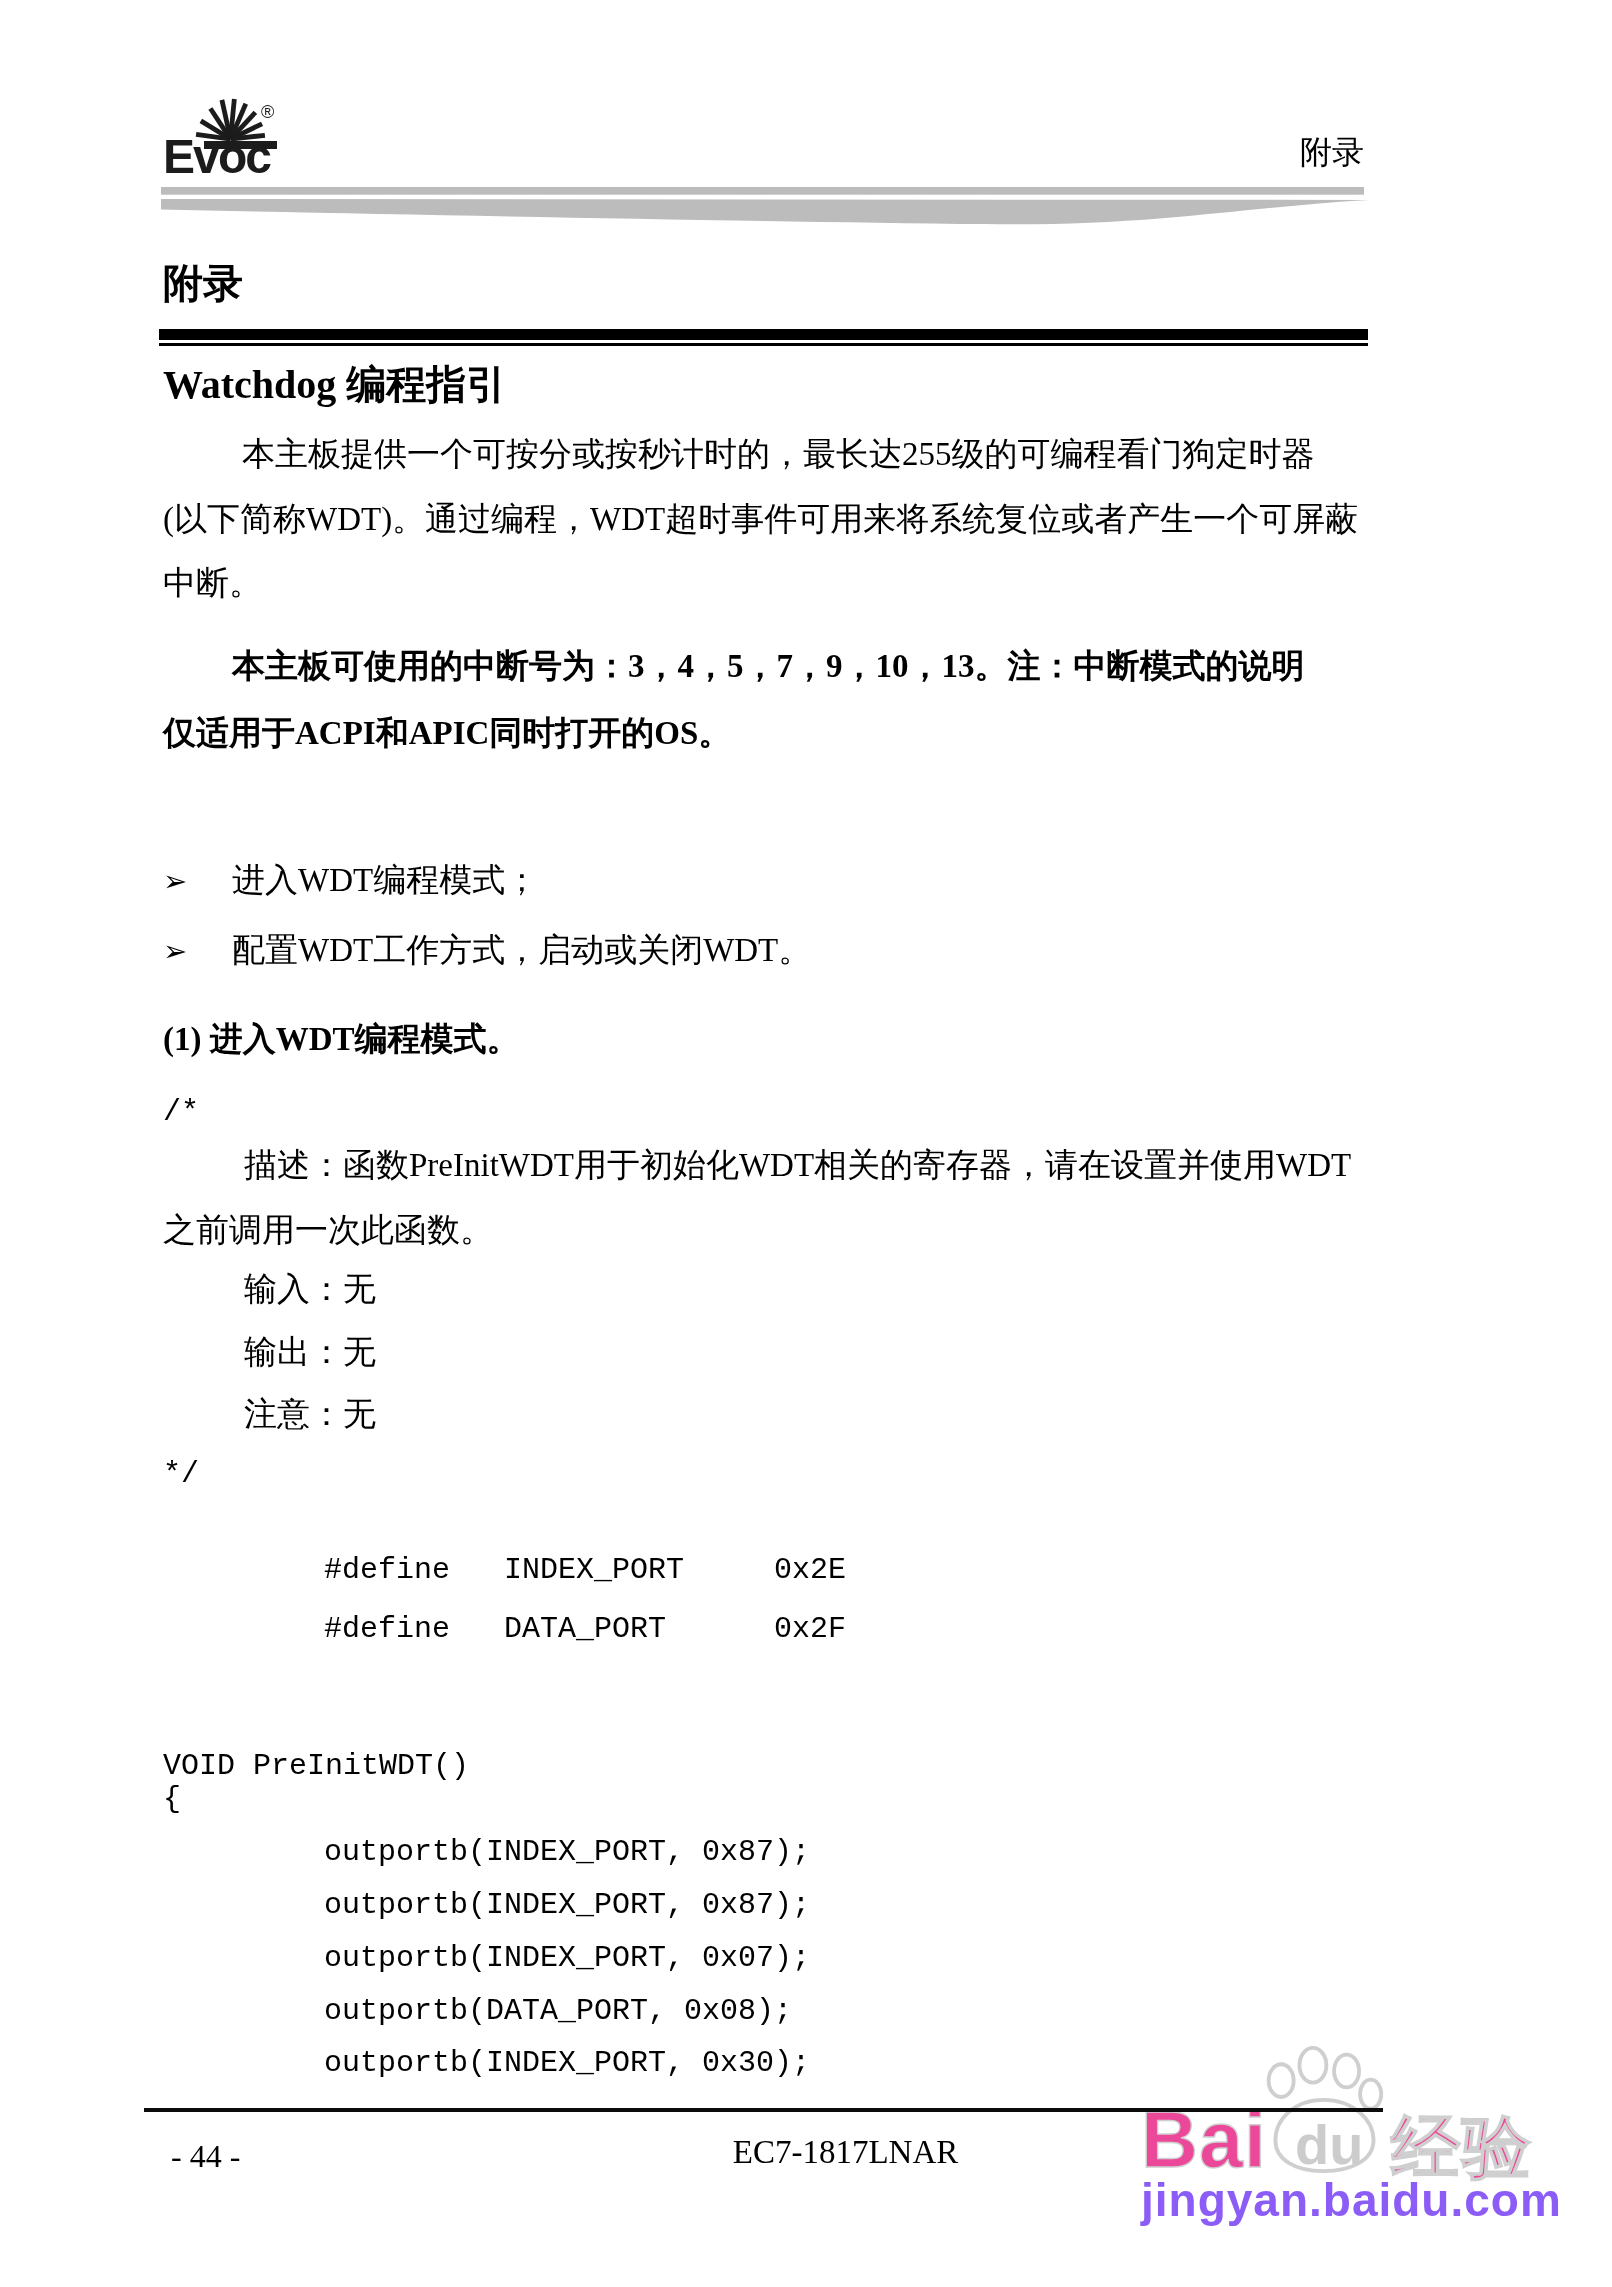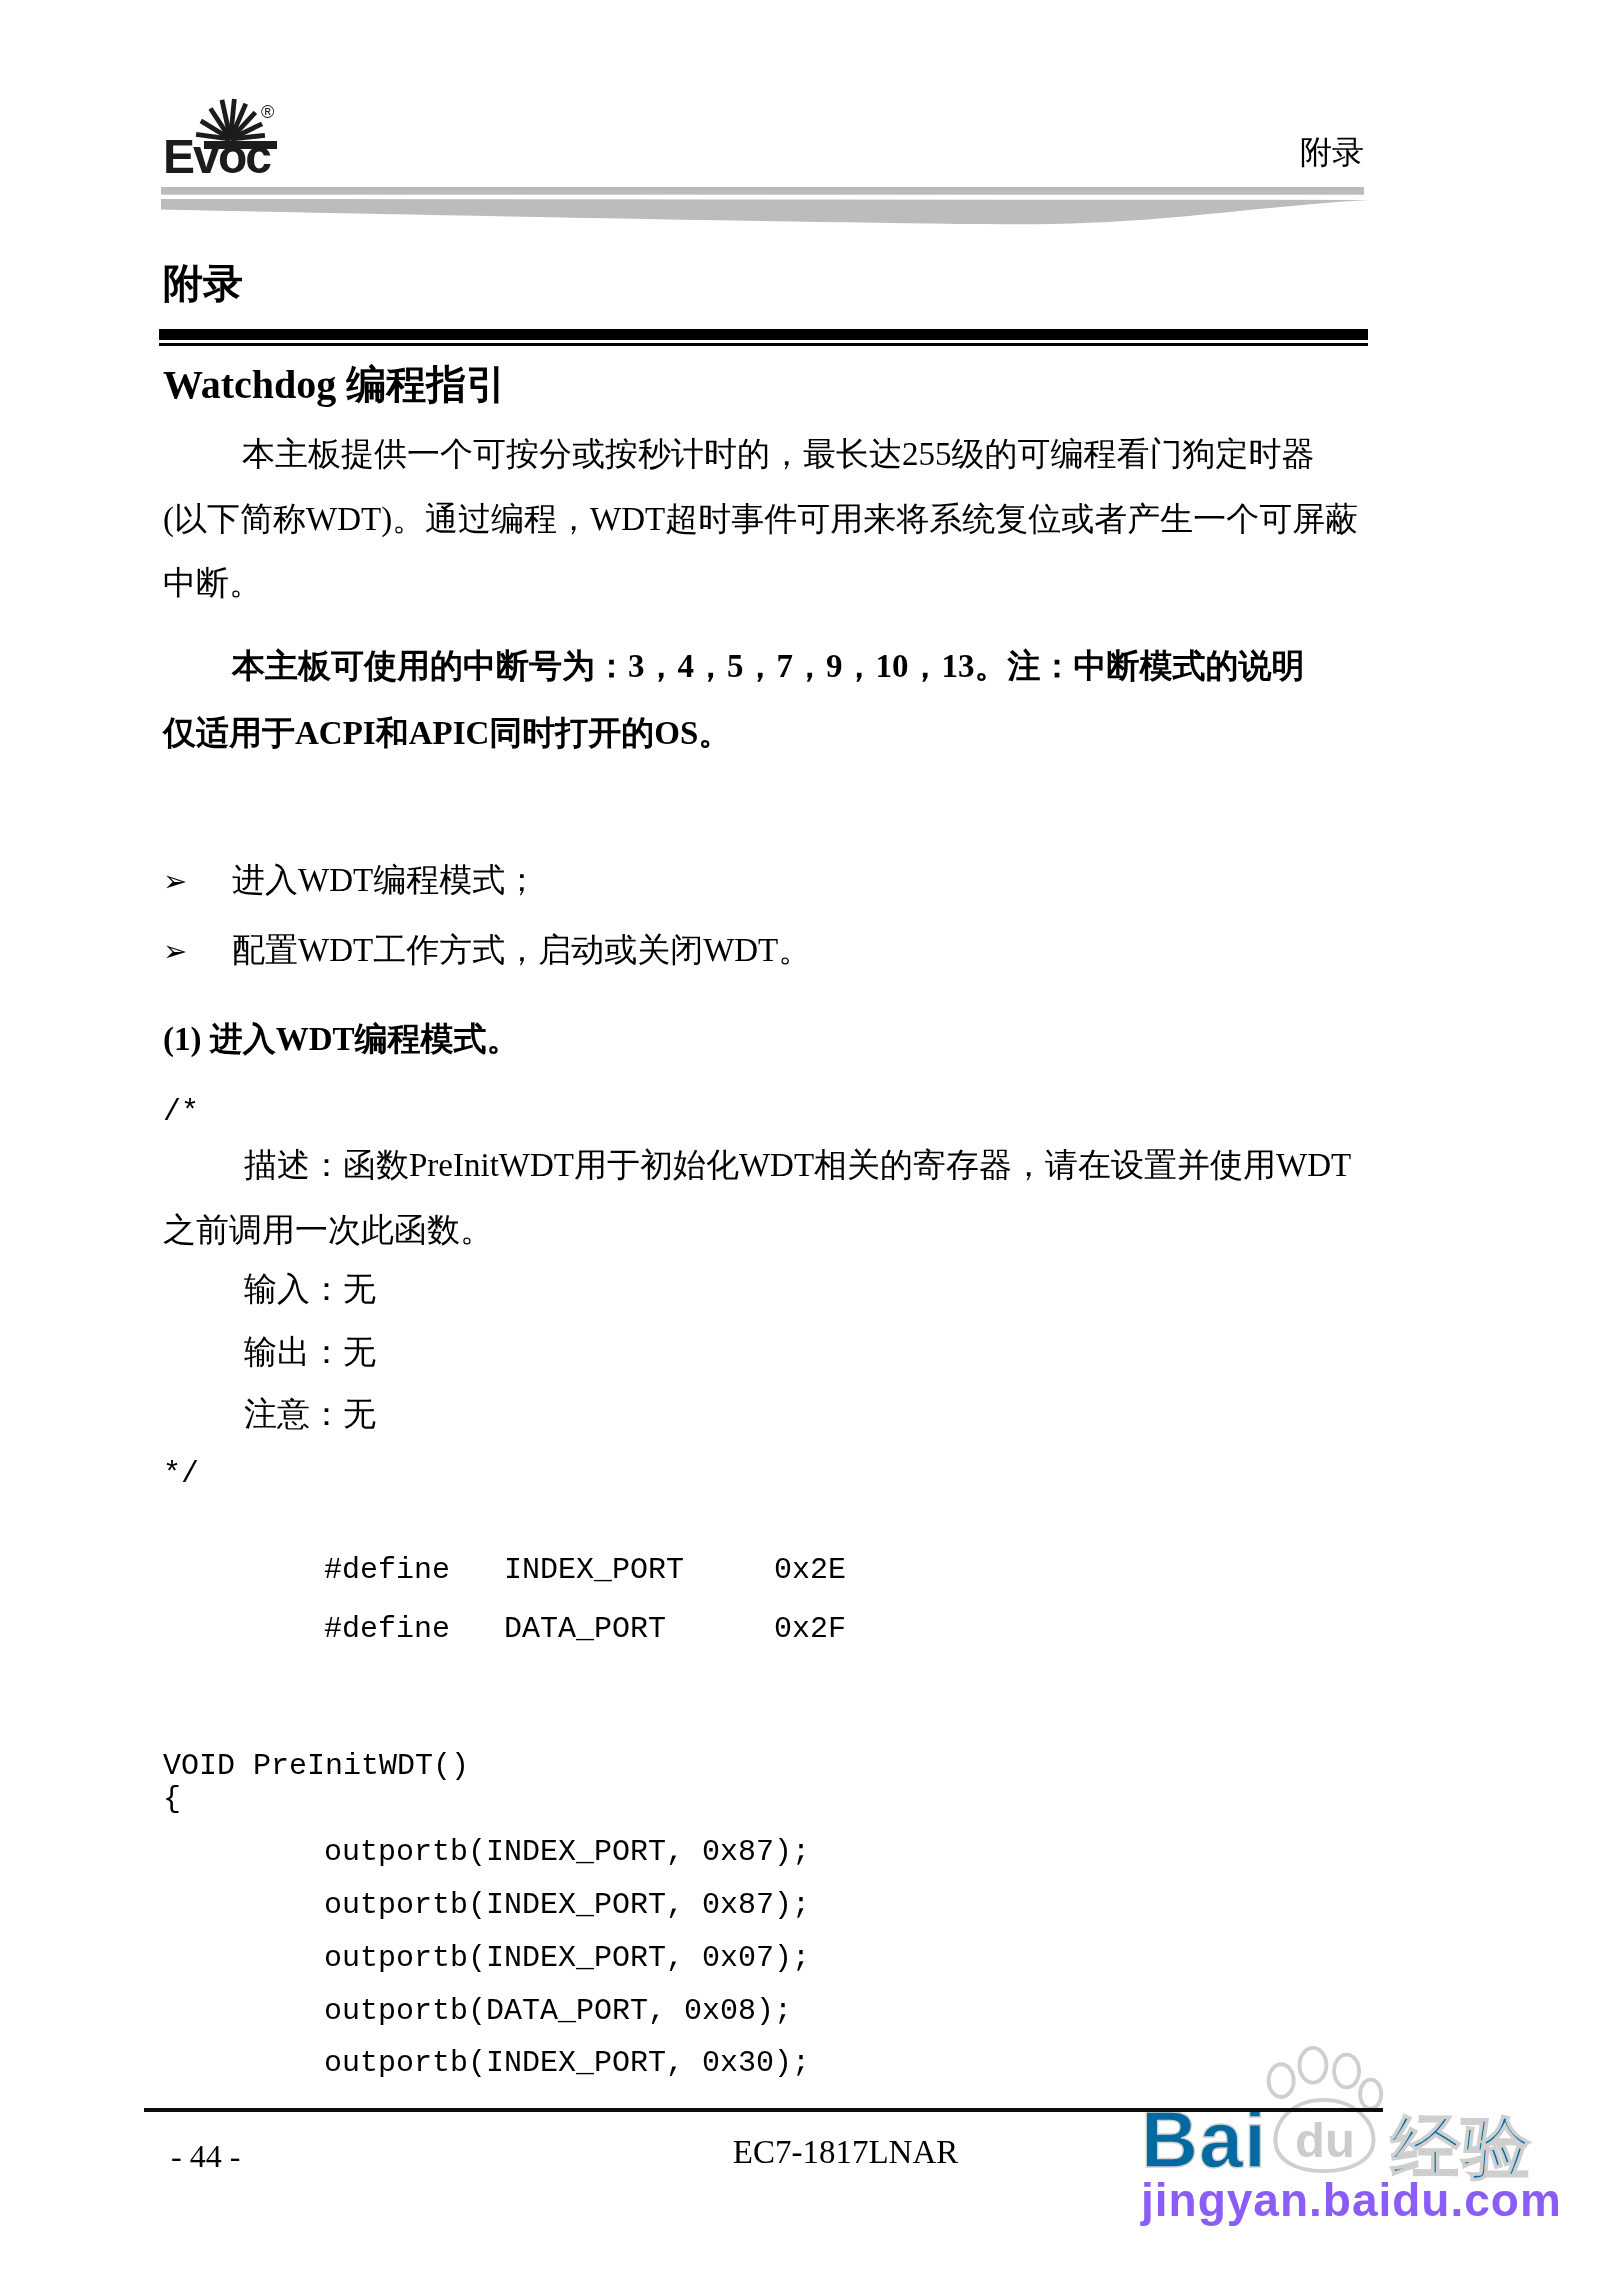--- a/index.html
+++ b/index.html
@@ -39,24 +39,24 @@
   .code-l{left:163px;}
   .code-i{left:324px;}
 
   
   .footer-rule{position:absolute;left:144px;top:2108px;width:1239px;height:3.8px;background:#0c0c0c;z-index:3;}
   .footer-page{position:absolute;left:171px;top:2135px;font-size:32px;line-height:42px;}
   .footer-doc{position:absolute;left:615px;top:2131px;width:461px;text-align:center;font-size:33px;line-height:42px;}
 
   
   .wm{position:absolute;z-index:1;font-family:"Liberation Sans","DejaVu Sans",sans-serif;
-      color:#0369a1;-webkit-text-stroke:1.4px #cfcfcf;}
+      color:#ec4899;-webkit-text-stroke:1.4px #cfcfcf;}
   .wm-bai{left:1141px;top:2094px;font-size:79px;font-weight:bold;letter-spacing:1px;}
   .wm-jing{left:1391px;top:2102px;font-size:69px;font-weight:bold;letter-spacing:1.9px;}
-  .wm-du{position:absolute;left:1295px;top:2112px;z-index:2;font-size:49px;font-weight:bold;
+  .wm-du{position:absolute;left:1295px;top:2112px;z-index:2;font-size:56px;font-weight:bold;
          color:#cccccc;-webkit-text-stroke:0;font-family:"Liberation Sans",sans-serif;}
   .wm-url{position:absolute;left:1141px;top:2173px;z-index:1;font-size:46px;font-weight:bold;
           color:#8b5cf6;font-family:"Liberation Sans","DejaVu Sans",sans-serif;letter-spacing:1px;}
   .wm-paw{position:absolute;left:1260px;top:2044px;z-index:1;}
 </style>
 </head>
 <body>
 
 <div class="page">
 

